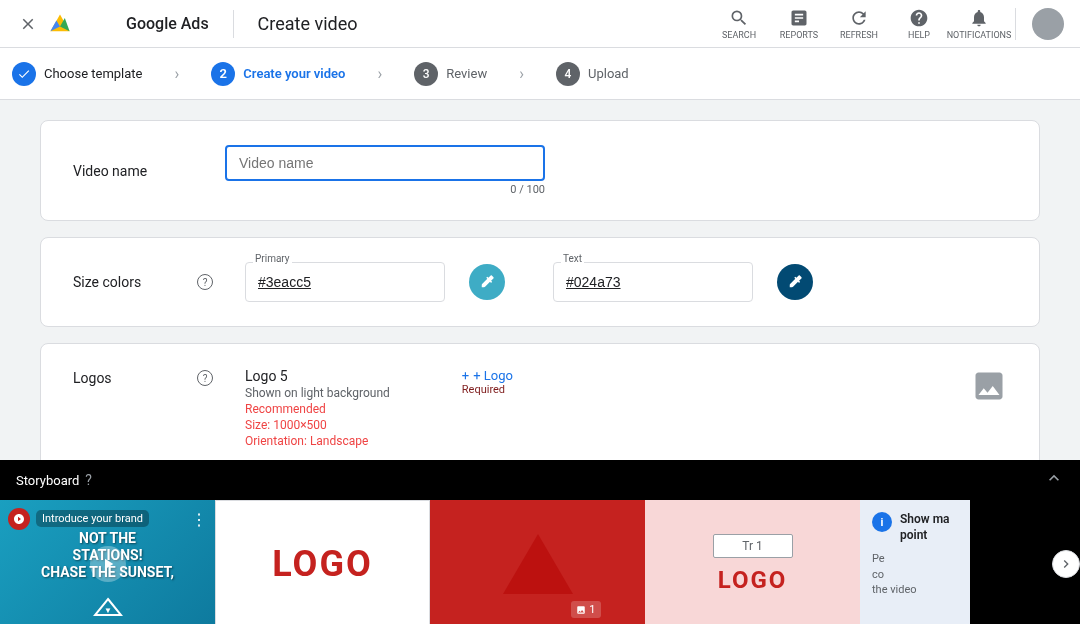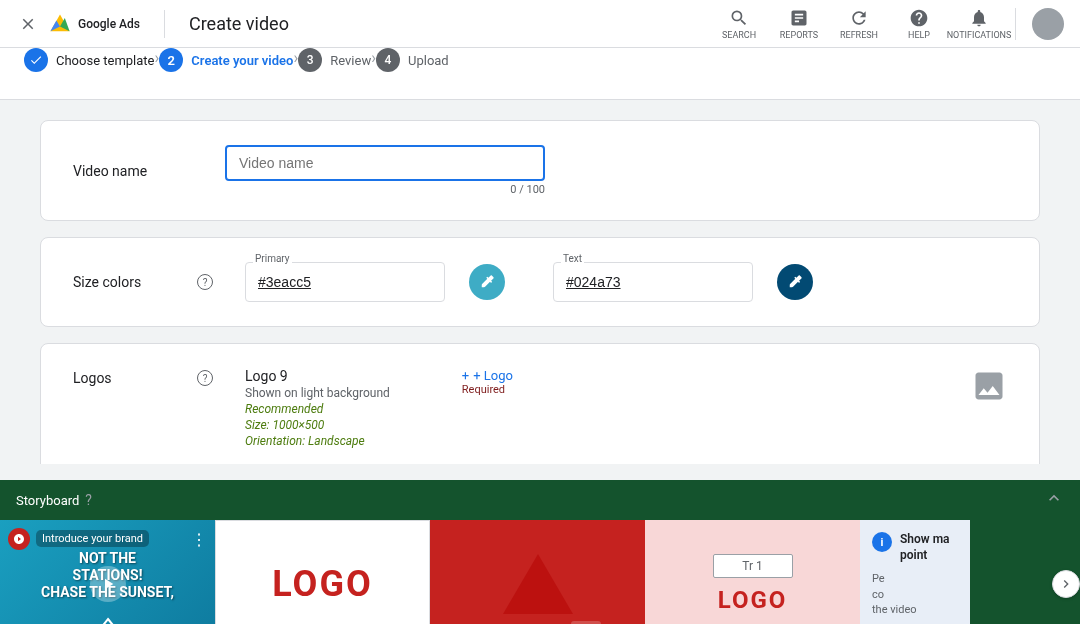--- a/index.html
+++ b/index.html
@@ -45,23 +45,24 @@
     .header-icon-btn svg { width: 20px; height: 20px; fill: #5f6368; }
     .header-icon-label { font-size: 9px; color: #5f6368; text-align: center; }
     .header-separator { width: 1px; height: 32px; background: #dadce0; margin: 0 4px; }
     .avatar-placeholder { width: 32px; height: 32px; background: #9aa0a6; border-radius: 50%; margin-left: 8px; }
 
     
     .stepper {
       background: #fff;
       height: 52px;
       display: flex;
-      align-items: flex-start;
-      padding: 0 24px;
+      align-items: center;
+      padding: 0 12px;
       border-bottom: 1px solid #dadce0;
+      gap: 32px;
     }
     .step {
       display: flex; align-items: center; gap: 8px;
       font-size: 13px; cursor: pointer;
     }
     .step-circle {
       width: 24px; height: 24px; border-radius: 50%;
       display: flex; align-items: center; justify-content: center;
       font-size: 12px; font-weight: 500;
     }
@@ -130,35 +131,35 @@
     }
     .color-btn svg { width: 18px; height: 18px; fill: #fff; }
     .color-btn.teal { background: #3eacc5; }
     .color-btn.dark-blue { background: #024a73; }
 
     
     .logos-card .card-row { align-items: flex-start; }
     .logo-info { display: flex; flex-direction: column; gap: 2px; }
     .logo-info-title { font-size: 14px; color: #202124; font-weight: 400; }
     .logo-info-subtitle { font-size: 12px; color: #5f6368; }
-    .logo-info-rec { font-size: 12px; color: #4d7c0f; font-style: italic; }
+    .logo-info-rec { font-size: 12px; color: #ef4444; }
     .logo-upload-area {
       flex: 1; display: flex; align-items: center; gap: 40px;
     }
     .add-logo-btn {
       color: #1a73e8; font-size: 13px; cursor: pointer; display: flex; align-items: center; gap: 4px;
     }
     .required-text { color: #7f1d1d; font-size: 11px; }
     .logo-preview-icon { color: #5f6368; }
     .logo-preview-icon svg { width: 36px; height: 36px; fill: #9aa0a6; }
 
     
     .storyboard {
-      background: #14532d;
-      height: 144px;
+      background: #000000;
+      height: 164px;
       position: absolute;
       bottom: 0; left: 0; right: 0;
     }
     .storyboard-header {
       display: flex; align-items: center; justify-content: space-between;
       padding: 8px 16px; color: #fff; font-size: 13px;
     }
     .storyboard-title {
       display: flex; align-items: center; gap: 6px; font-size: 13px; color: #fff;
     }
@@ -277,21 +278,21 @@
       <svg viewBox="0 0 24 24" width="18" height="18" fill="#5f6368">
           <path d="M19 6.41L17.59 5 12 10.59 6.41 5 5 6.41 10.59 12 5 17.59 6.41 19 12 13.41 17.59 19 19 17.59 13.41 12z"></path>
         </svg>
     </div>
     <div class="google-ads-logo">
       <svg class="logo-triangle" viewBox="0 0 40 40" width="28" height="28">
         <polygon points="20,4 36,32 4,32" fill="#FBBC04"></polygon>
         <polygon points="4,32 14,14 20,24" fill="#4285F4"></polygon>
         <polygon points="36,32 20,24 28,10" fill="#34A853"></polygon>
       </svg>
-      <span style="font-size:12px;font-weight:500;color:#202124;">Google Ads</span>
+      <span style="font-size:16px;font-weight:500;color:#202124;margin-left:48px;">Google Ads</span>
     </div>
     <div class="header-divider"></div>
     <span style="font-size:18px;font-weight:400;color:#202124;">Create video</span>
   </div>
   <div class="header-right">
     <div class="header-icon-btn">
       <svg viewBox="0 0 24 24">
           <path d="M15.5 14h-.79l-.28-.27A6.471 6.471 0 0 0 16 9.5 6.5 6.5 0 1 0 9.5 16c1.61 0 3.09-.59 4.23-1.57l.27.28v.79l5 4.99L20.49 19l-4.99-5zm-6 0C7.01 14 5 11.99 5 9.5S7.01 5 9.5 5 14 7.01 14 9.5 11.99 14 9.5 14z"></path>
         </svg>
       <span class="header-icon-label">SEARCH</span>
@@ -392,21 +393,21 @@
     </div>
   </div>
 
   <div class="card logos-card">
     <div class="card-row">
       <div class="card-label-with-icon" style="align-items:flex-start;padding-top:2px;">
         <span class="card-label">Logos</span>
         <span class="info-help-icon">?</span>
       </div>
       <div class="logo-info">
-        <span class="logo-info-title">Logo 9</span>
+        <span class="logo-info-title">Logo 5</span>
         <span class="logo-info-subtitle">Shown on light background</span>
         <span class="logo-info-rec">Recommended</span>
         <span class="logo-info-rec">Size: 1000×500</span>
         <span class="logo-info-rec">Orientation: Landscape</span>
       </div>
       <div class="logo-upload-area" style="margin-left:40px;">
         <div>
           <div class="add-logo-btn">
             <span>+</span>
             <span>+ Logo</span>

